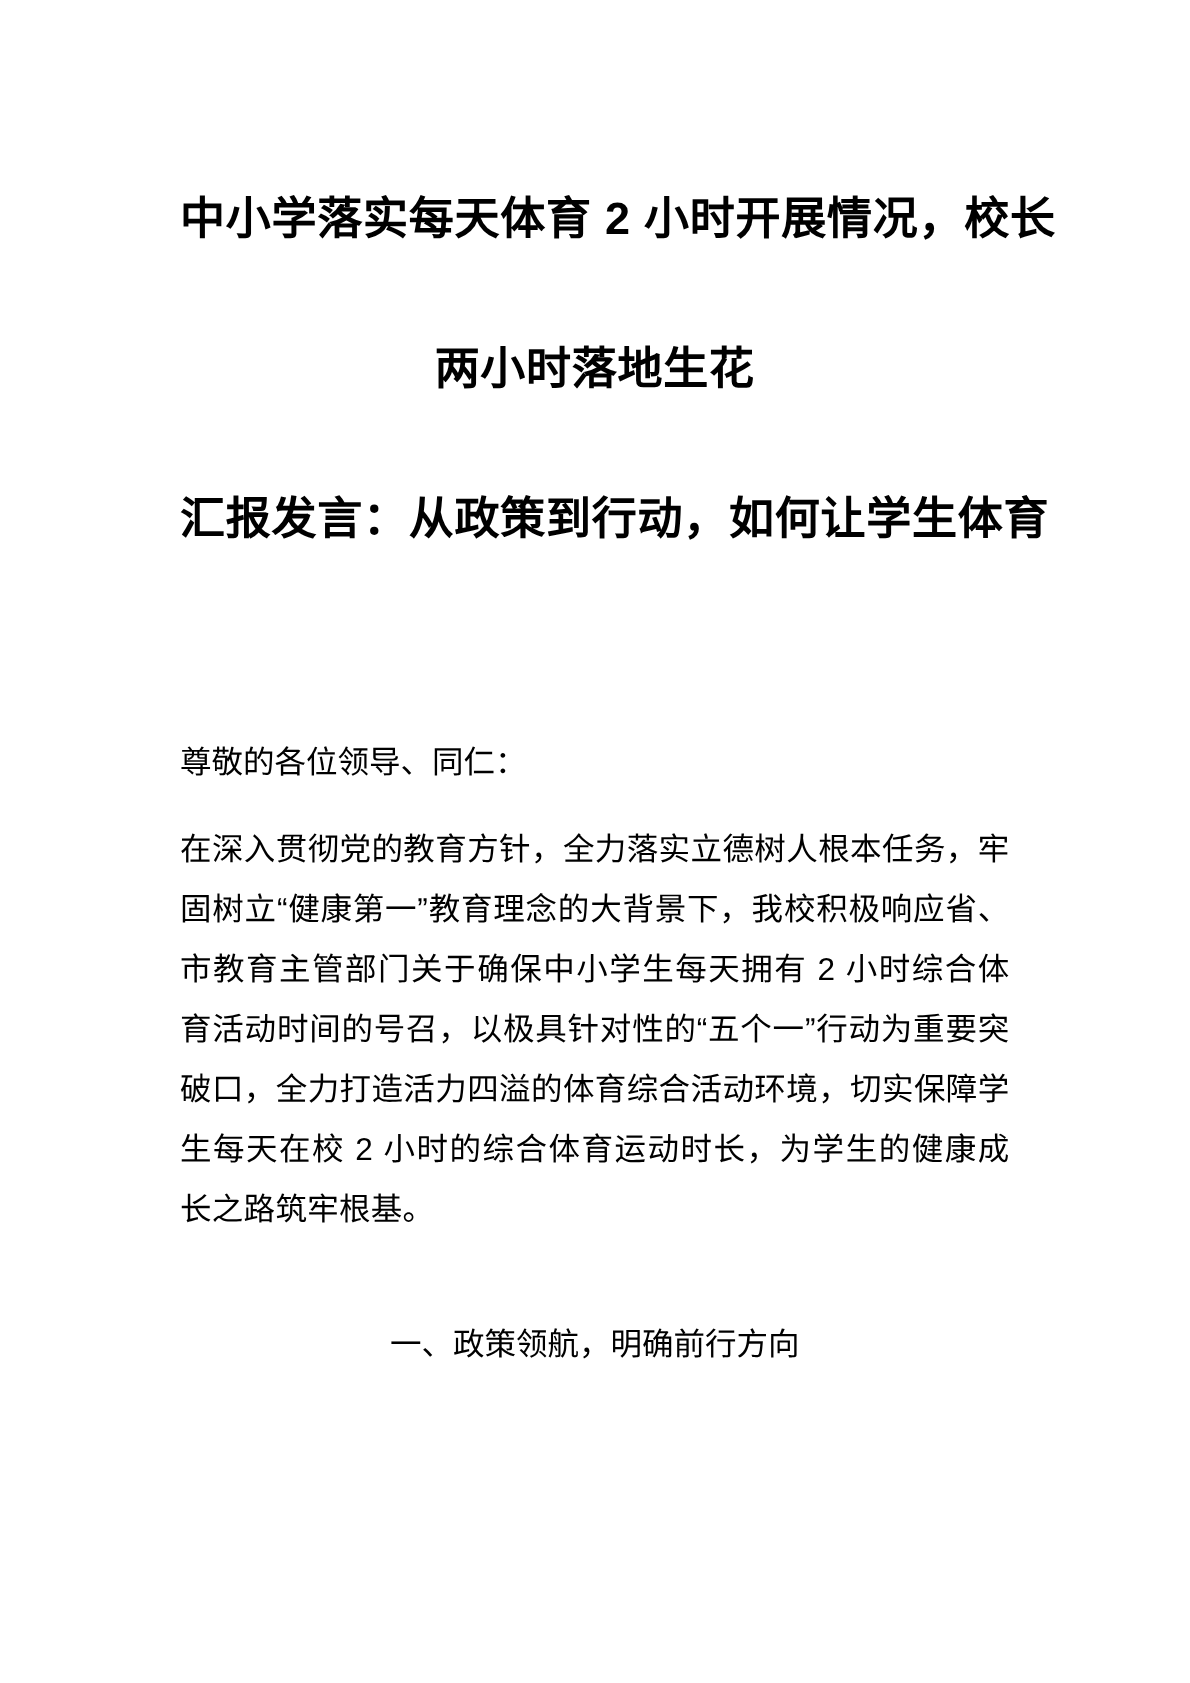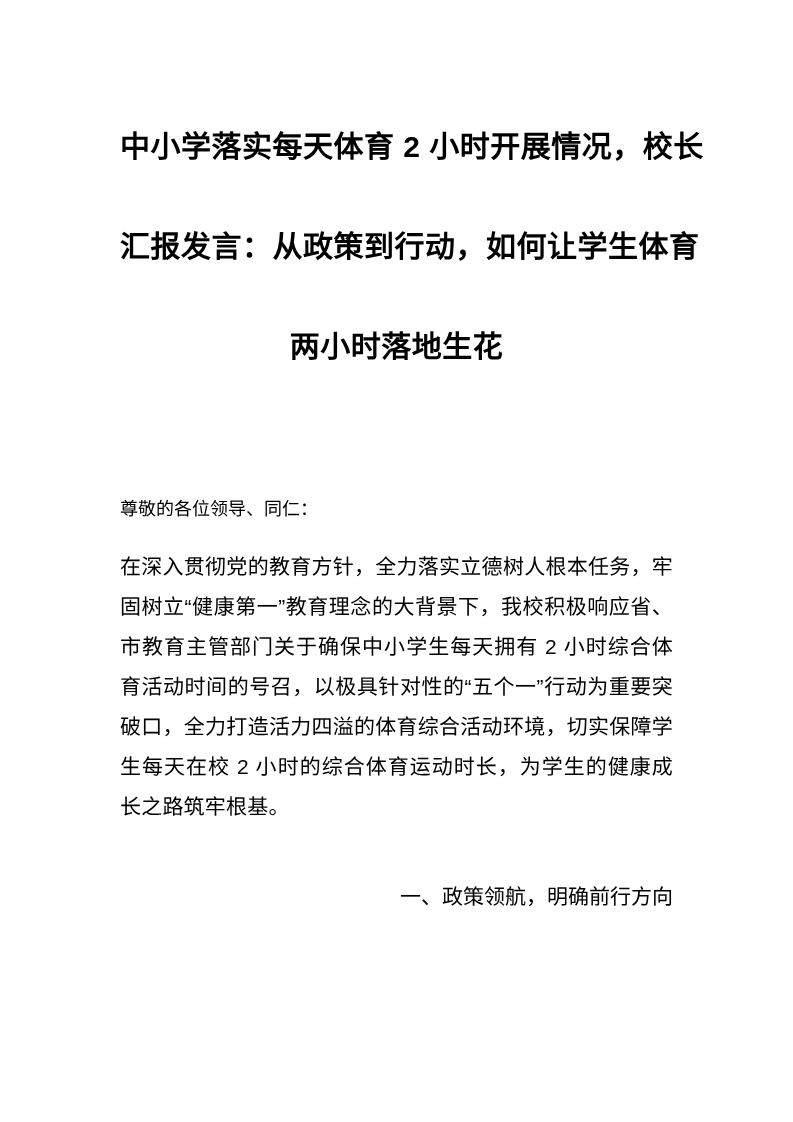--- a/index.html
+++ b/index.html
@@ -29,51 +29,51 @@
     line-height: 100px;
     text-align: center;
     letter-spacing: 0.5px;
   }
   .title-line {
     display: block;
     white-space: nowrap;
   }
   .greeting {
     margin: 92px 0 0 0;
-    font-size: 18px;
+    font-size: 21px;
     font-weight: 400;
     line-height: 40px;
     text-align: left;
   }
   .body-paragraph {
     margin: 18px 0 0 0;
     font-size: 21px;
     font-weight: 400;
     line-height: 40px;
     text-align: justify;
     text-justify: inter-ideograph;
     letter-spacing: 0.2px;
   }
   .section-heading {
     margin: 50px 0 0 0;
     font-size: 21px;
     font-weight: 400;
     line-height: 40px;
-    text-align: right;
+    text-align: center;
   }
 </style>
 </head>
 <body>
 
 <div class="page">
 
   <h1 class="title">
     <span class="title-line">中小学落实每天体育 2 小时开展情况，校长</span>
+    <span class="title-line">两小时落地生花</span>
     <span class="title-line">汇报发言：从政策到行动，如何让学生体育</span>
-    <span class="title-line">两小时落地生花</span>
   </h1>
 
   <p class="greeting">尊敬的各位领导、同仁：</p>
 
   <p class="body-paragraph">在深入贯彻党的教育方针，全力落实立德树人根本任务，牢固树立“健康第一”教育理念的大背景下，我校积极响应省、市教育主管部门关于确保中小学生每天拥有 2 小时综合体育活动时间的号召，以极具针对性的“五个一”行动为重要突破口，全力打造活力四溢的体育综合活动环境，切实保障学生每天在校 2 小时的综合体育运动时长，为学生的健康成长之路筑牢根基。</p>
 
   <p class="section-heading">一、政策领航，明确前行方向</p>
 
 </div>
 

